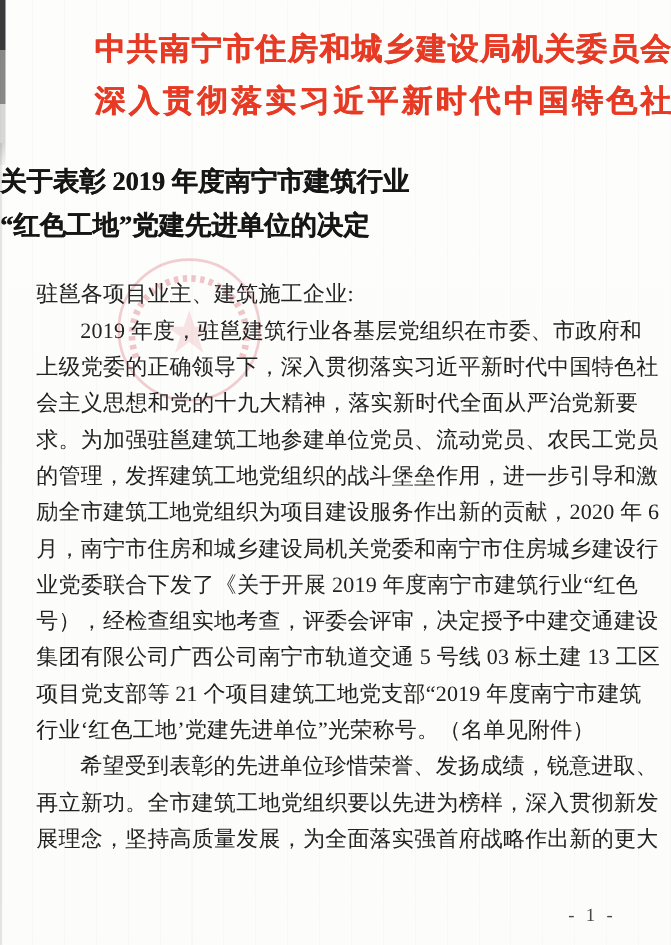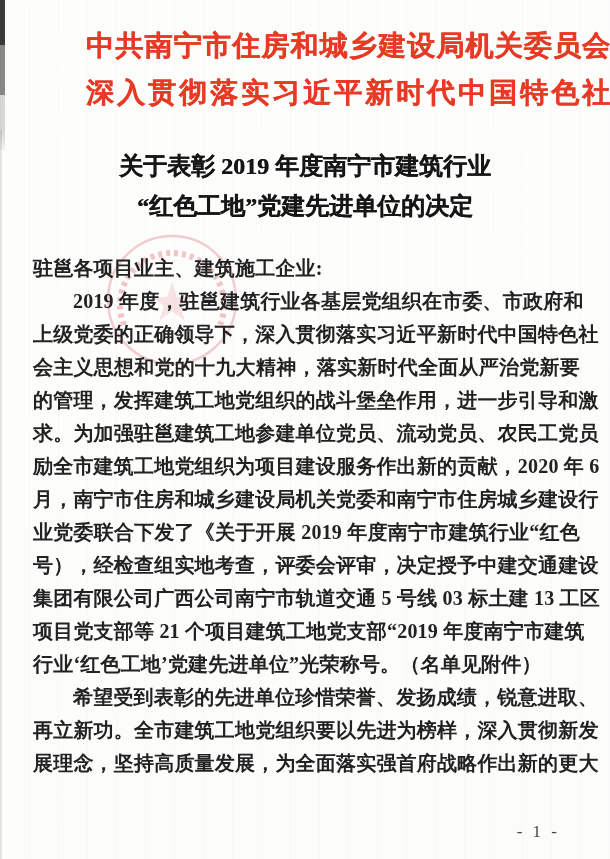--- a/index.html
+++ b/index.html
@@ -32,40 +32,38 @@
     text-align:justify;
     text-align-last:justify;
     text-shadow:0.6px 0 0 #e73a24;
     white-space:normal;
     margin-left:44px;
   }
   .red-header .hline{display:block;width:100%;}
   
   .doc-title{
     position:absolute;left:0;top:146px;width:610px;
-    text-align:center;
     color:#161616;
     font-weight:bold;
     font-size:24px;
     line-height:40px;
     text-shadow:0.4px 0 0 #161616;
   }
   
   .seal{
     position:absolute;left:100px;top:215px;width:150px;height:150px;
     filter:blur(0.6px);
     pointer-events:none;
   }
   
   .body-text{
     position:absolute;left:33px;top:252px;width:547px;
     color:#222222;
     font-size:20px;
     line-height:33px;
-    font-weight:bold;
   }
   .bline{
     height:33px;
     text-align:justify;
     text-align-last:justify;
     white-space:nowrap;
     letter-spacing:0.2px;
   }
   .bline.nj{text-align-last:left;white-space:normal;}
   .bline.ind{padding-left:40px;}
@@ -99,22 +97,22 @@
     <circle cx="72" cy="85" r="64" fill="none" stroke="rgba(210,70,80,0.26)" stroke-width="2.5"></circle>
     <path d="M 24 110 A 52 52 0 1 1 120 110" fill="none" stroke="rgba(210,70,80,0.30)" stroke-width="6" stroke-dasharray="4 4"></path>
     <polygon points="72,67 77,82 93,82 80,91 85,106 72,96 59,106 64,91 51,82 67,82" fill="rgba(210,70,80,0.14)"></polygon>
   </svg>
 
   <div class="body-text">
     <div class="bline nj">驻邕各项目业主、建筑施工企业:</div>
     <div class="bline ind">2019 年度，驻邕建筑行业各基层党组织在市委、市政府和</div>
     <div class="bline">上级党委的正确领导下，深入贯彻落实习近平新时代中国特色社</div>
     <div class="bline">会主义思想和党的十九大精神，落实新时代全面从严治党新要</div>
+    <div class="bline">求。为加强驻邕建筑工地参建单位党员、流动党员、农民工党员</div>
     <div class="bline">的管理，发挥建筑工地党组织的战斗堡垒作用，进一步引导和激</div>
-    <div class="bline">求。为加强驻邕建筑工地参建单位党员、流动党员、农民工党员</div>
     <div class="bline">励全市建筑工地党组织为项目建设服务作出新的贡献，2020 年 6</div>
     <div class="bline">月，南宁市住房和城乡建设局机关党委和南宁市住房城乡建设行</div>
     <div class="bline">业党委联合下发了《关于开展 2019 年度南宁市建筑行业“红色</div>
     <div class="bline">号），经检查组实地考查，评委会评审，决定授予中建交通建设</div>
     <div class="bline">集团有限公司广西公司南宁市轨道交通 5 号线 03 标土建 13 工区</div>
     <div class="bline">项目党支部等 21 个项目建筑工地党支部“2019 年度南宁市建筑</div>
     <div class="bline nj">行业‘红色工地’党建先进单位”光荣称号。（名单见附件）</div>
     <div class="bline ind">希望受到表彰的先进单位珍惜荣誉、发扬成绩，锐意进取、</div>
     <div class="bline">再立新功。全市建筑工地党组织要以先进为榜样，深入贯彻新发</div>
     <div class="bline">展理念，坚持高质量发展，为全面落实强首府战略作出新的更大</div>

